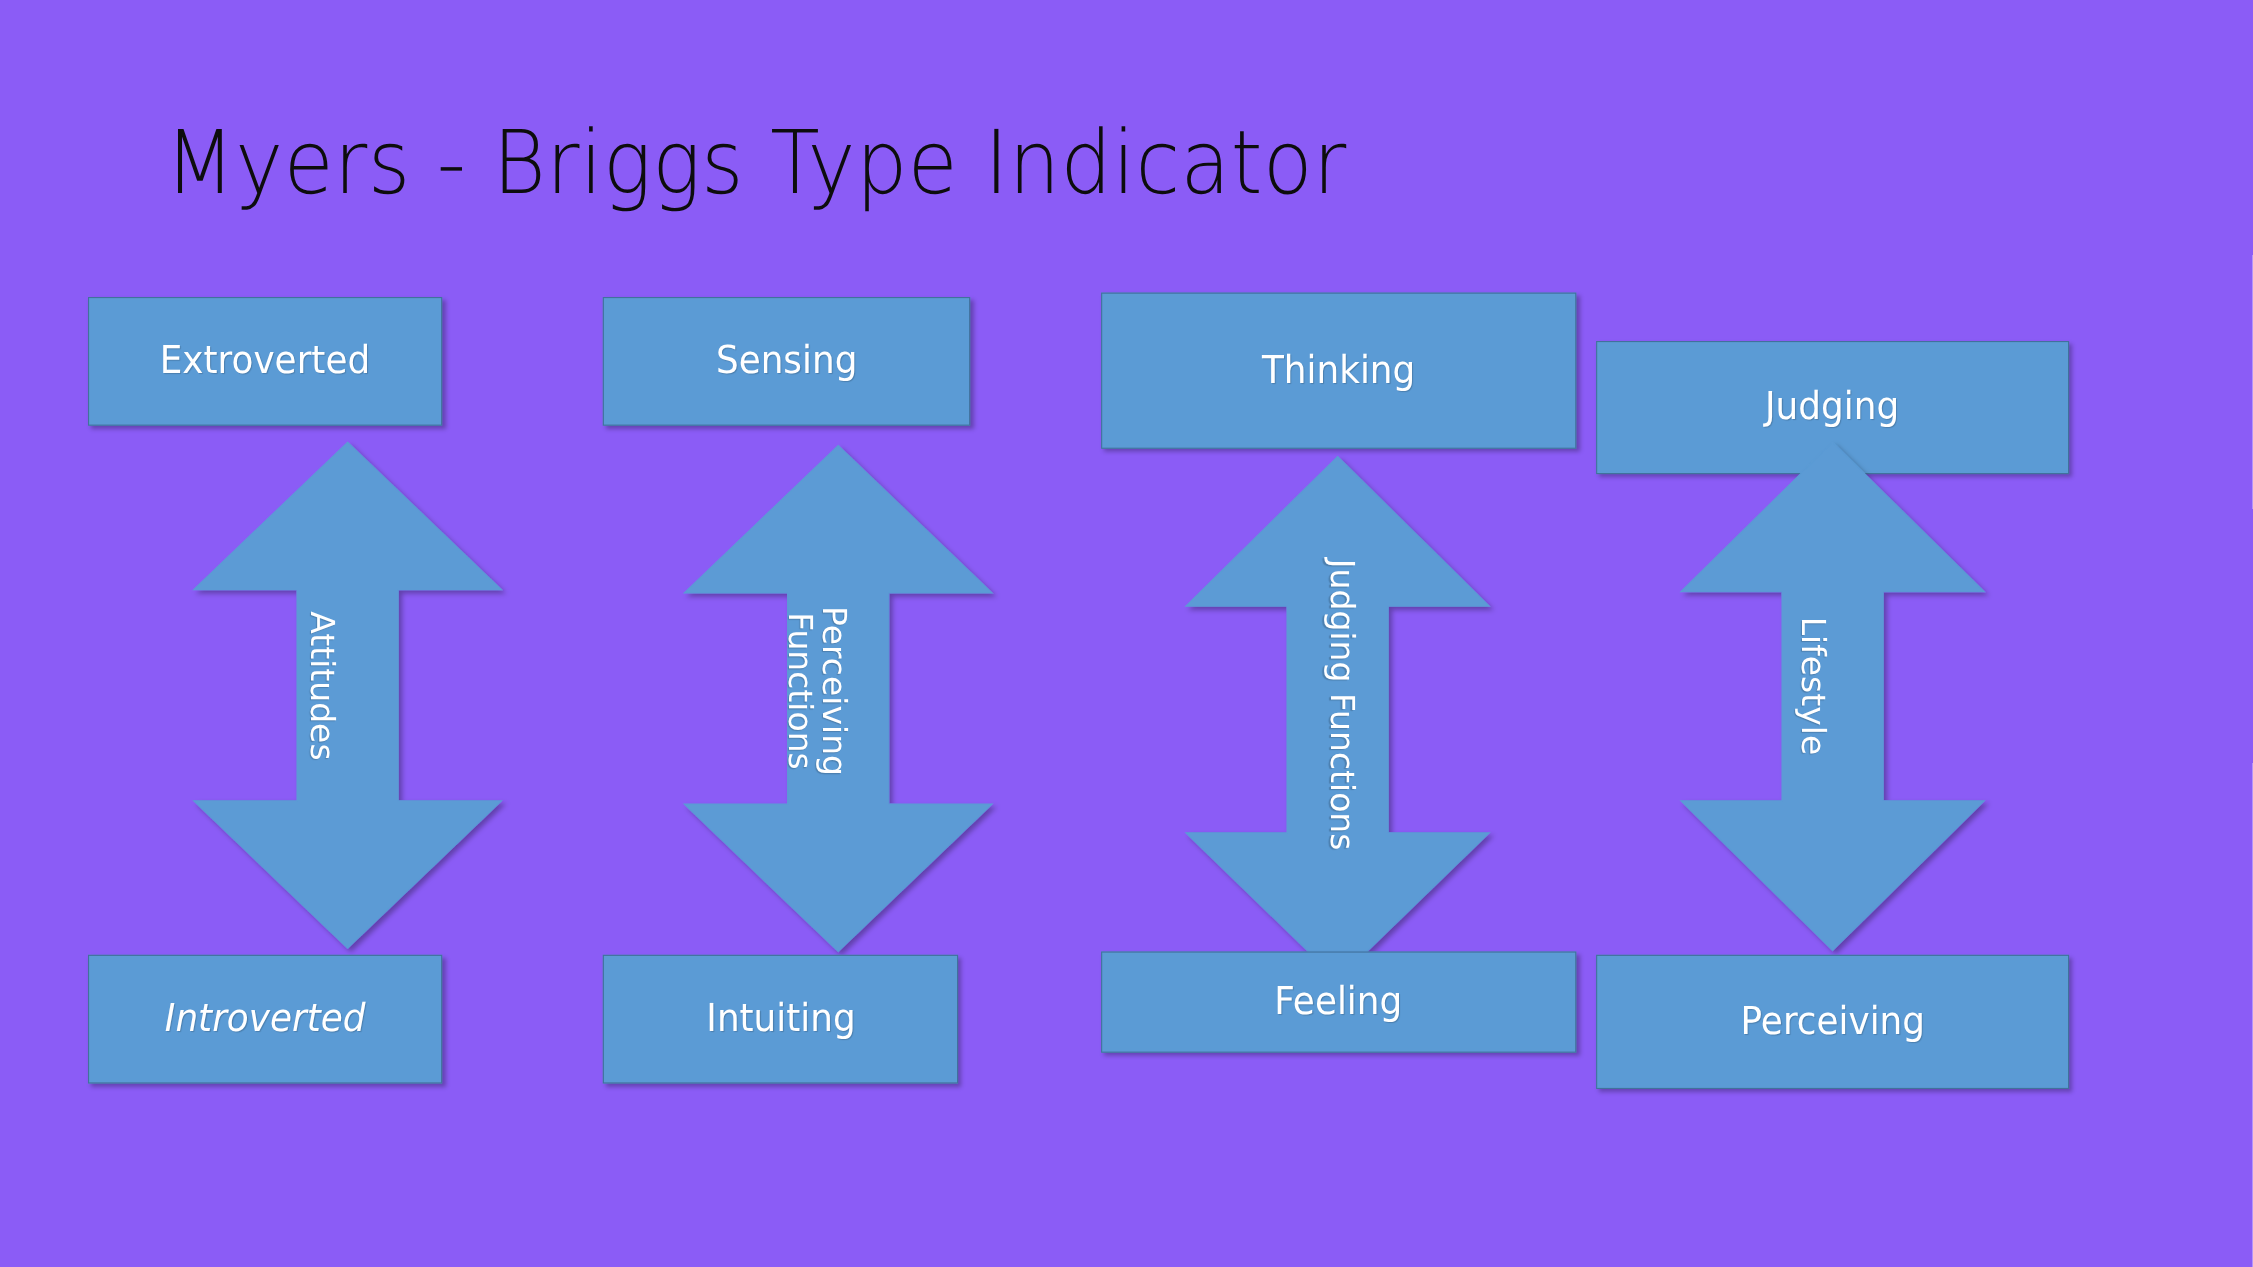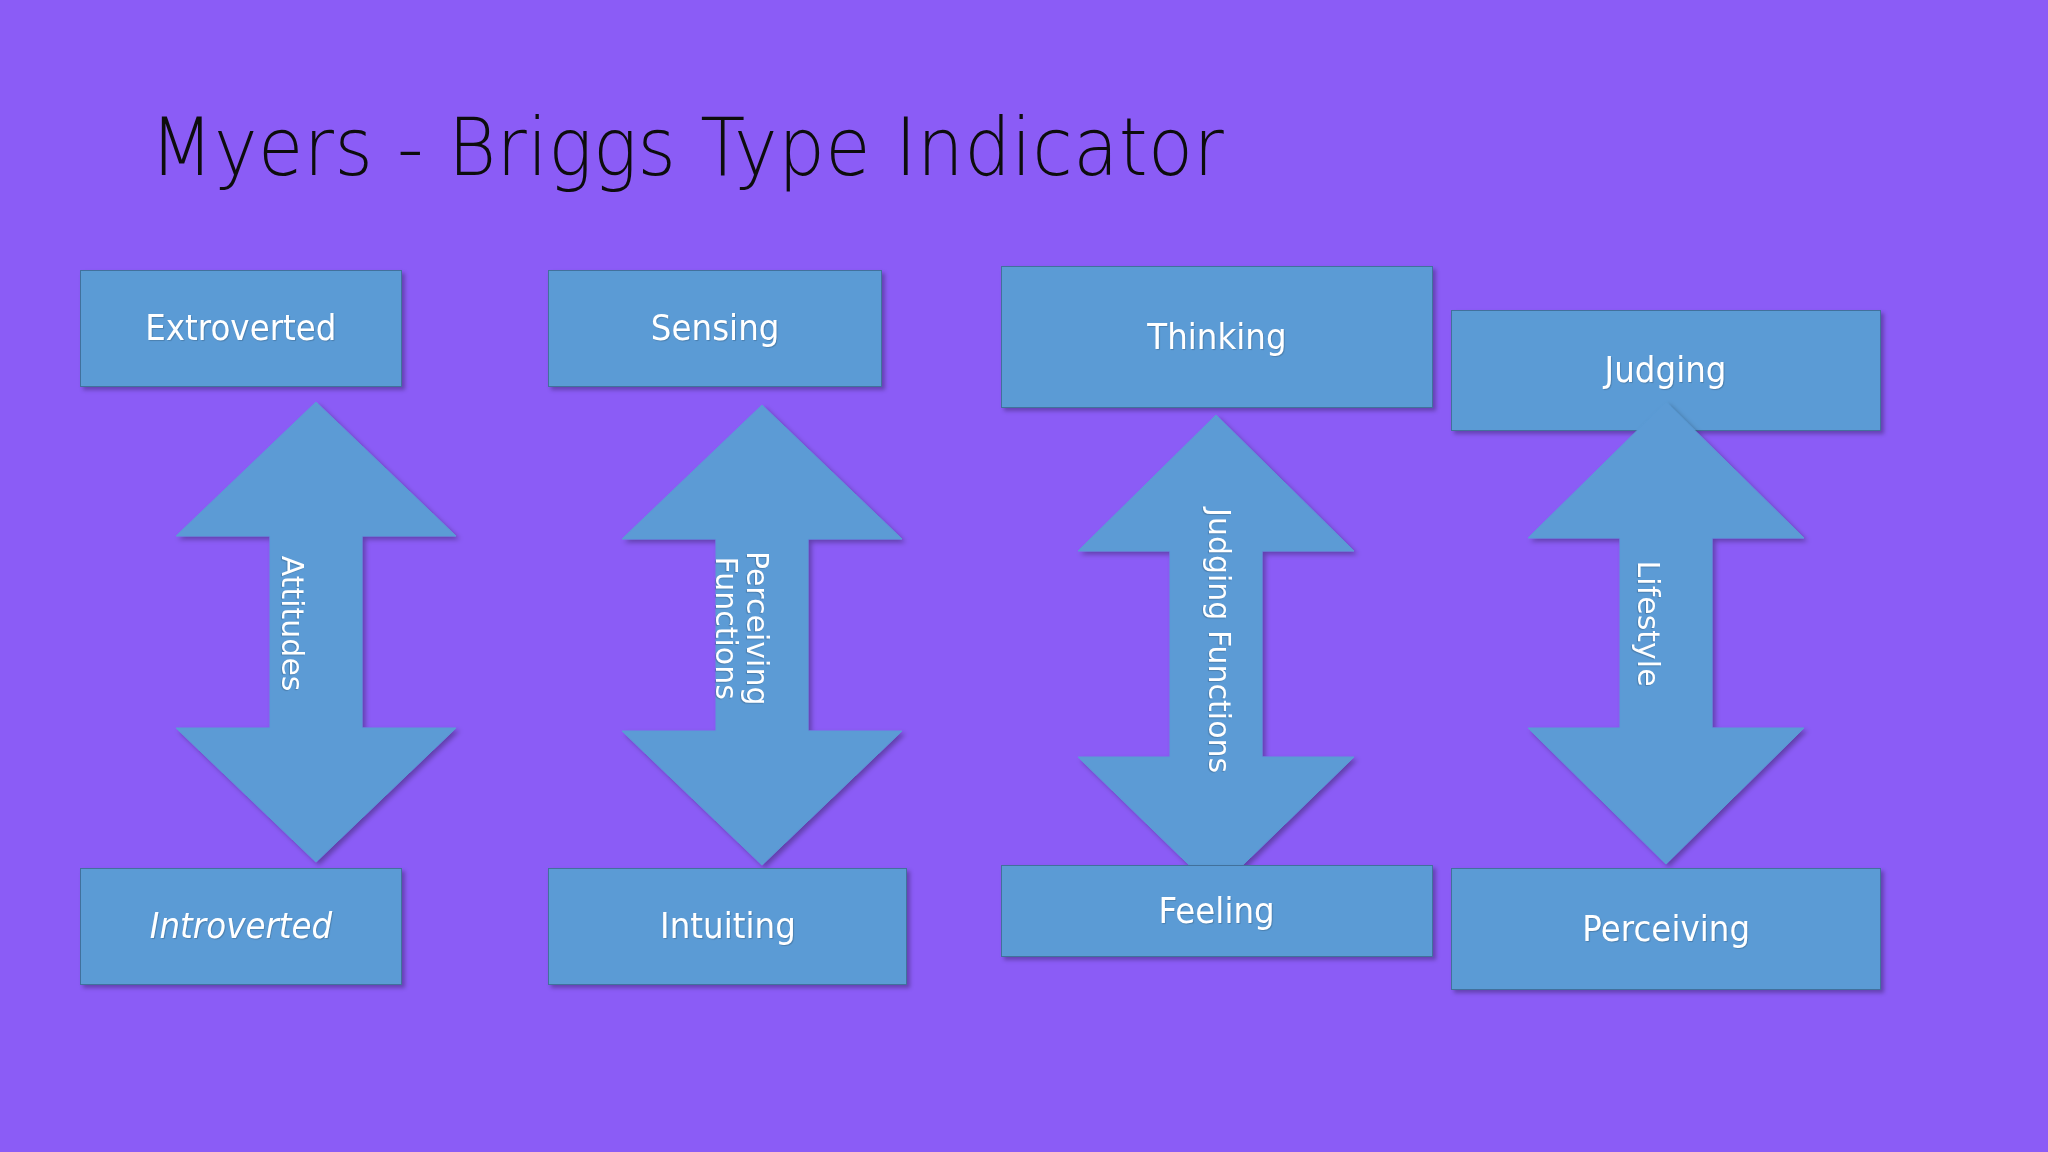--- a/index.html
+++ b/index.html
@@ -127,21 +127,21 @@
         <defs>
           <filter id="sh2" x="-30%" y="-30%" width="170%" height="170%">
             <feDropShadow dx="3" dy="3" stdDeviation="2.4" flood-color="#000000" flood-opacity="0.30"></feDropShadow>
           </filter>
         </defs>
         <polygon points="140,0 280,134 186,134 186,326 280,326 140,460 0,326 94,326 94,134 0,134" fill="#5B9BD5" stroke="#5B9BD5" stroke-width="1" filter="url(#sh2)"></polygon>
       </svg>
       <div class="arrow-label" style="left:20px; top:192px; width:200px;"><span>Perceiving</span><br><span>Functions</span></div>
     </div>
 
-    <div class="mbti-box" style="left:548px; top:868px; width:359px; height:117px;">
+    <div class="mbti-box" style="left:548px; top:868px; width:323px; height:117px;">
       <span class="box-label">Intuiting</span>
     </div>
   </div>
 
   <div class="column">
 
     <div class="mbti-box" style="left:1001px; top:266px; width:432px; height:142px;">
       <span class="box-label">Thinking</span>
     </div>
 

